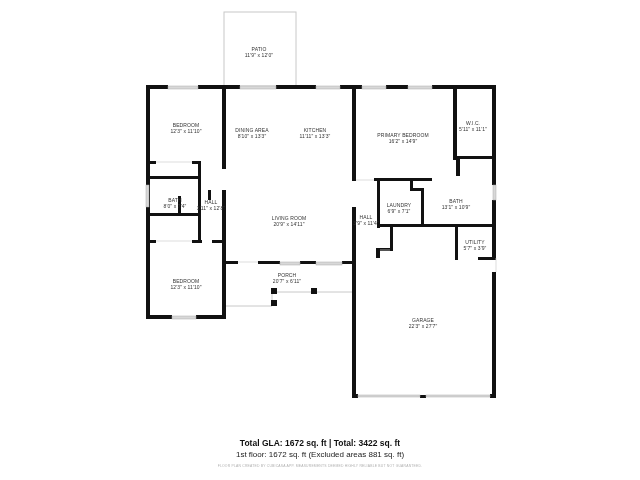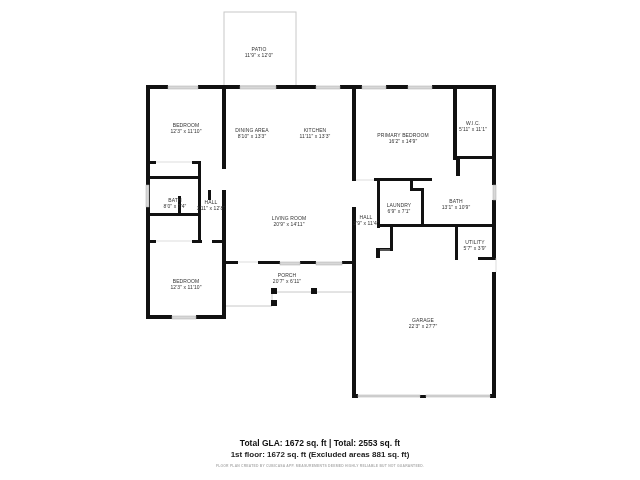--- a/index.html
+++ b/index.html
@@ -1,20 +1,20 @@
 <!DOCTYPE html>
 <html><head>
 <meta charset="utf-8">
 <style>
   html, body { margin: 0; padding: 0; background: #ffffff; }
   body { width: 640px; height: 480px; position: relative; overflow: hidden; font-family: "Liberation Sans", sans-serif; }
   #plan { position: absolute; left: 0; top: 0; width: 640px; height: 480px; }
   .room-label { position: absolute; text-align: center; font-size: 5px; line-height: 6px; color: #333; letter-spacing: 0.1px; transform: translateX(-50%); white-space: nowrap; }
   .room-label .dim { display: block; }
-  .footer { position: absolute; left: 0; width: 640px; text-align: center; color: #111; font-weight: bold; }
+  .footer { position: absolute; left: 0; width: 640px; text-align: center; color: #111; }
   .footer-total { top: 438px; font-size: 8.5px; font-weight: bold; }
   .footer-floor { top: 450px; font-size: 8px; color: #222; }
   .footer-disclaimer { top: 464px; font-size: 3.4px; color: #b0b0b0; letter-spacing: 0.2px; }
 </style>
 </head>
 <body>
 
 <svg id="plan" viewBox="0 0 640 480" xmlns="http://www.w3.org/2000/svg">
 
   <g fill="none" stroke="#c8c8c8" stroke-width="1">
@@ -176,15 +176,15 @@
 </div>
 <div class="room-label" style="left:287px; top:272px;">
   <span>PORCH</span>
   <span class="dim">20'7" x 6'11"</span>
 </div>
 <div class="room-label" style="left:423px; top:317px;">
   <span>GARAGE</span>
   <span class="dim">22'3" x 27'7"</span>
 </div>
 
-<div class="footer footer-total">Total GLA: 1672 sq. ft | Total: 2553 sq. ft</div>
+<div class="footer footer-total">Total GLA: 1672 sq. ft | Total: 3422 sq. ft</div>
 <div class="footer footer-floor">1st floor: 1672 sq. ft (Excluded areas 881 sq. ft)</div>
 <div class="footer footer-disclaimer">FLOOR PLAN CREATED BY CUBICASA APP. MEASUREMENTS DEEMED HIGHLY RELIABLE BUT NOT GUARANTEED.</div>
 
 </body></html>

